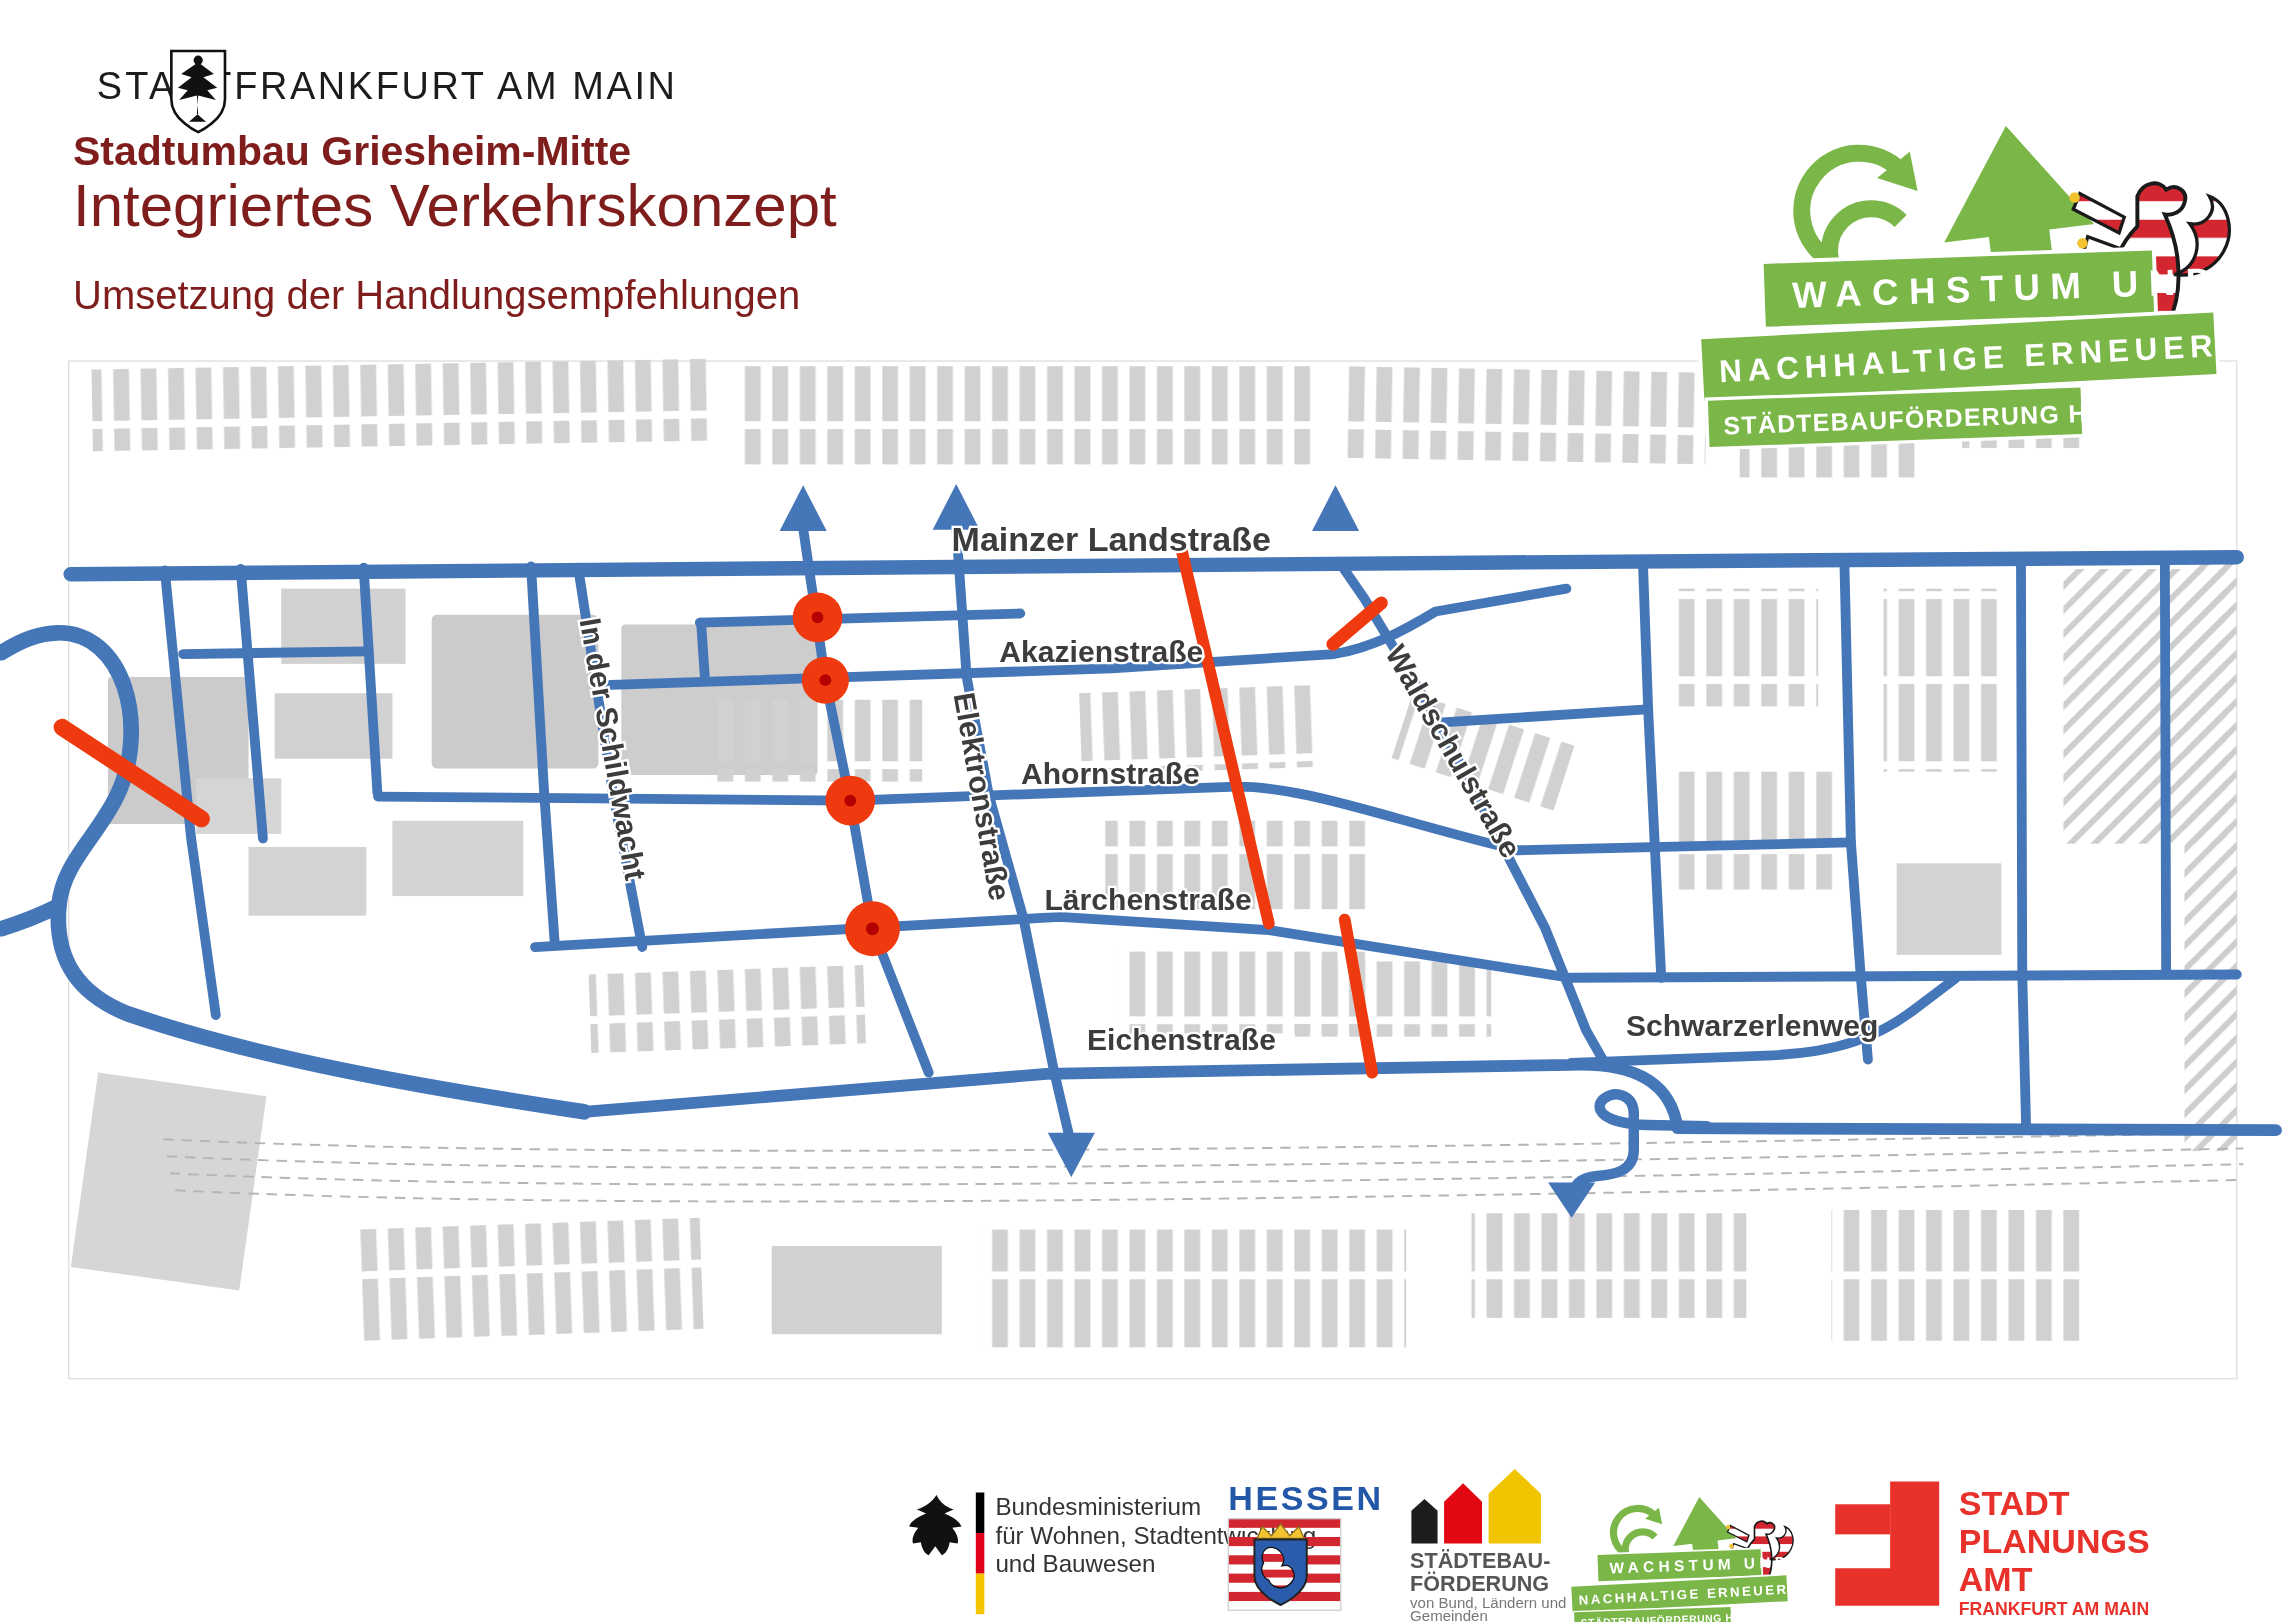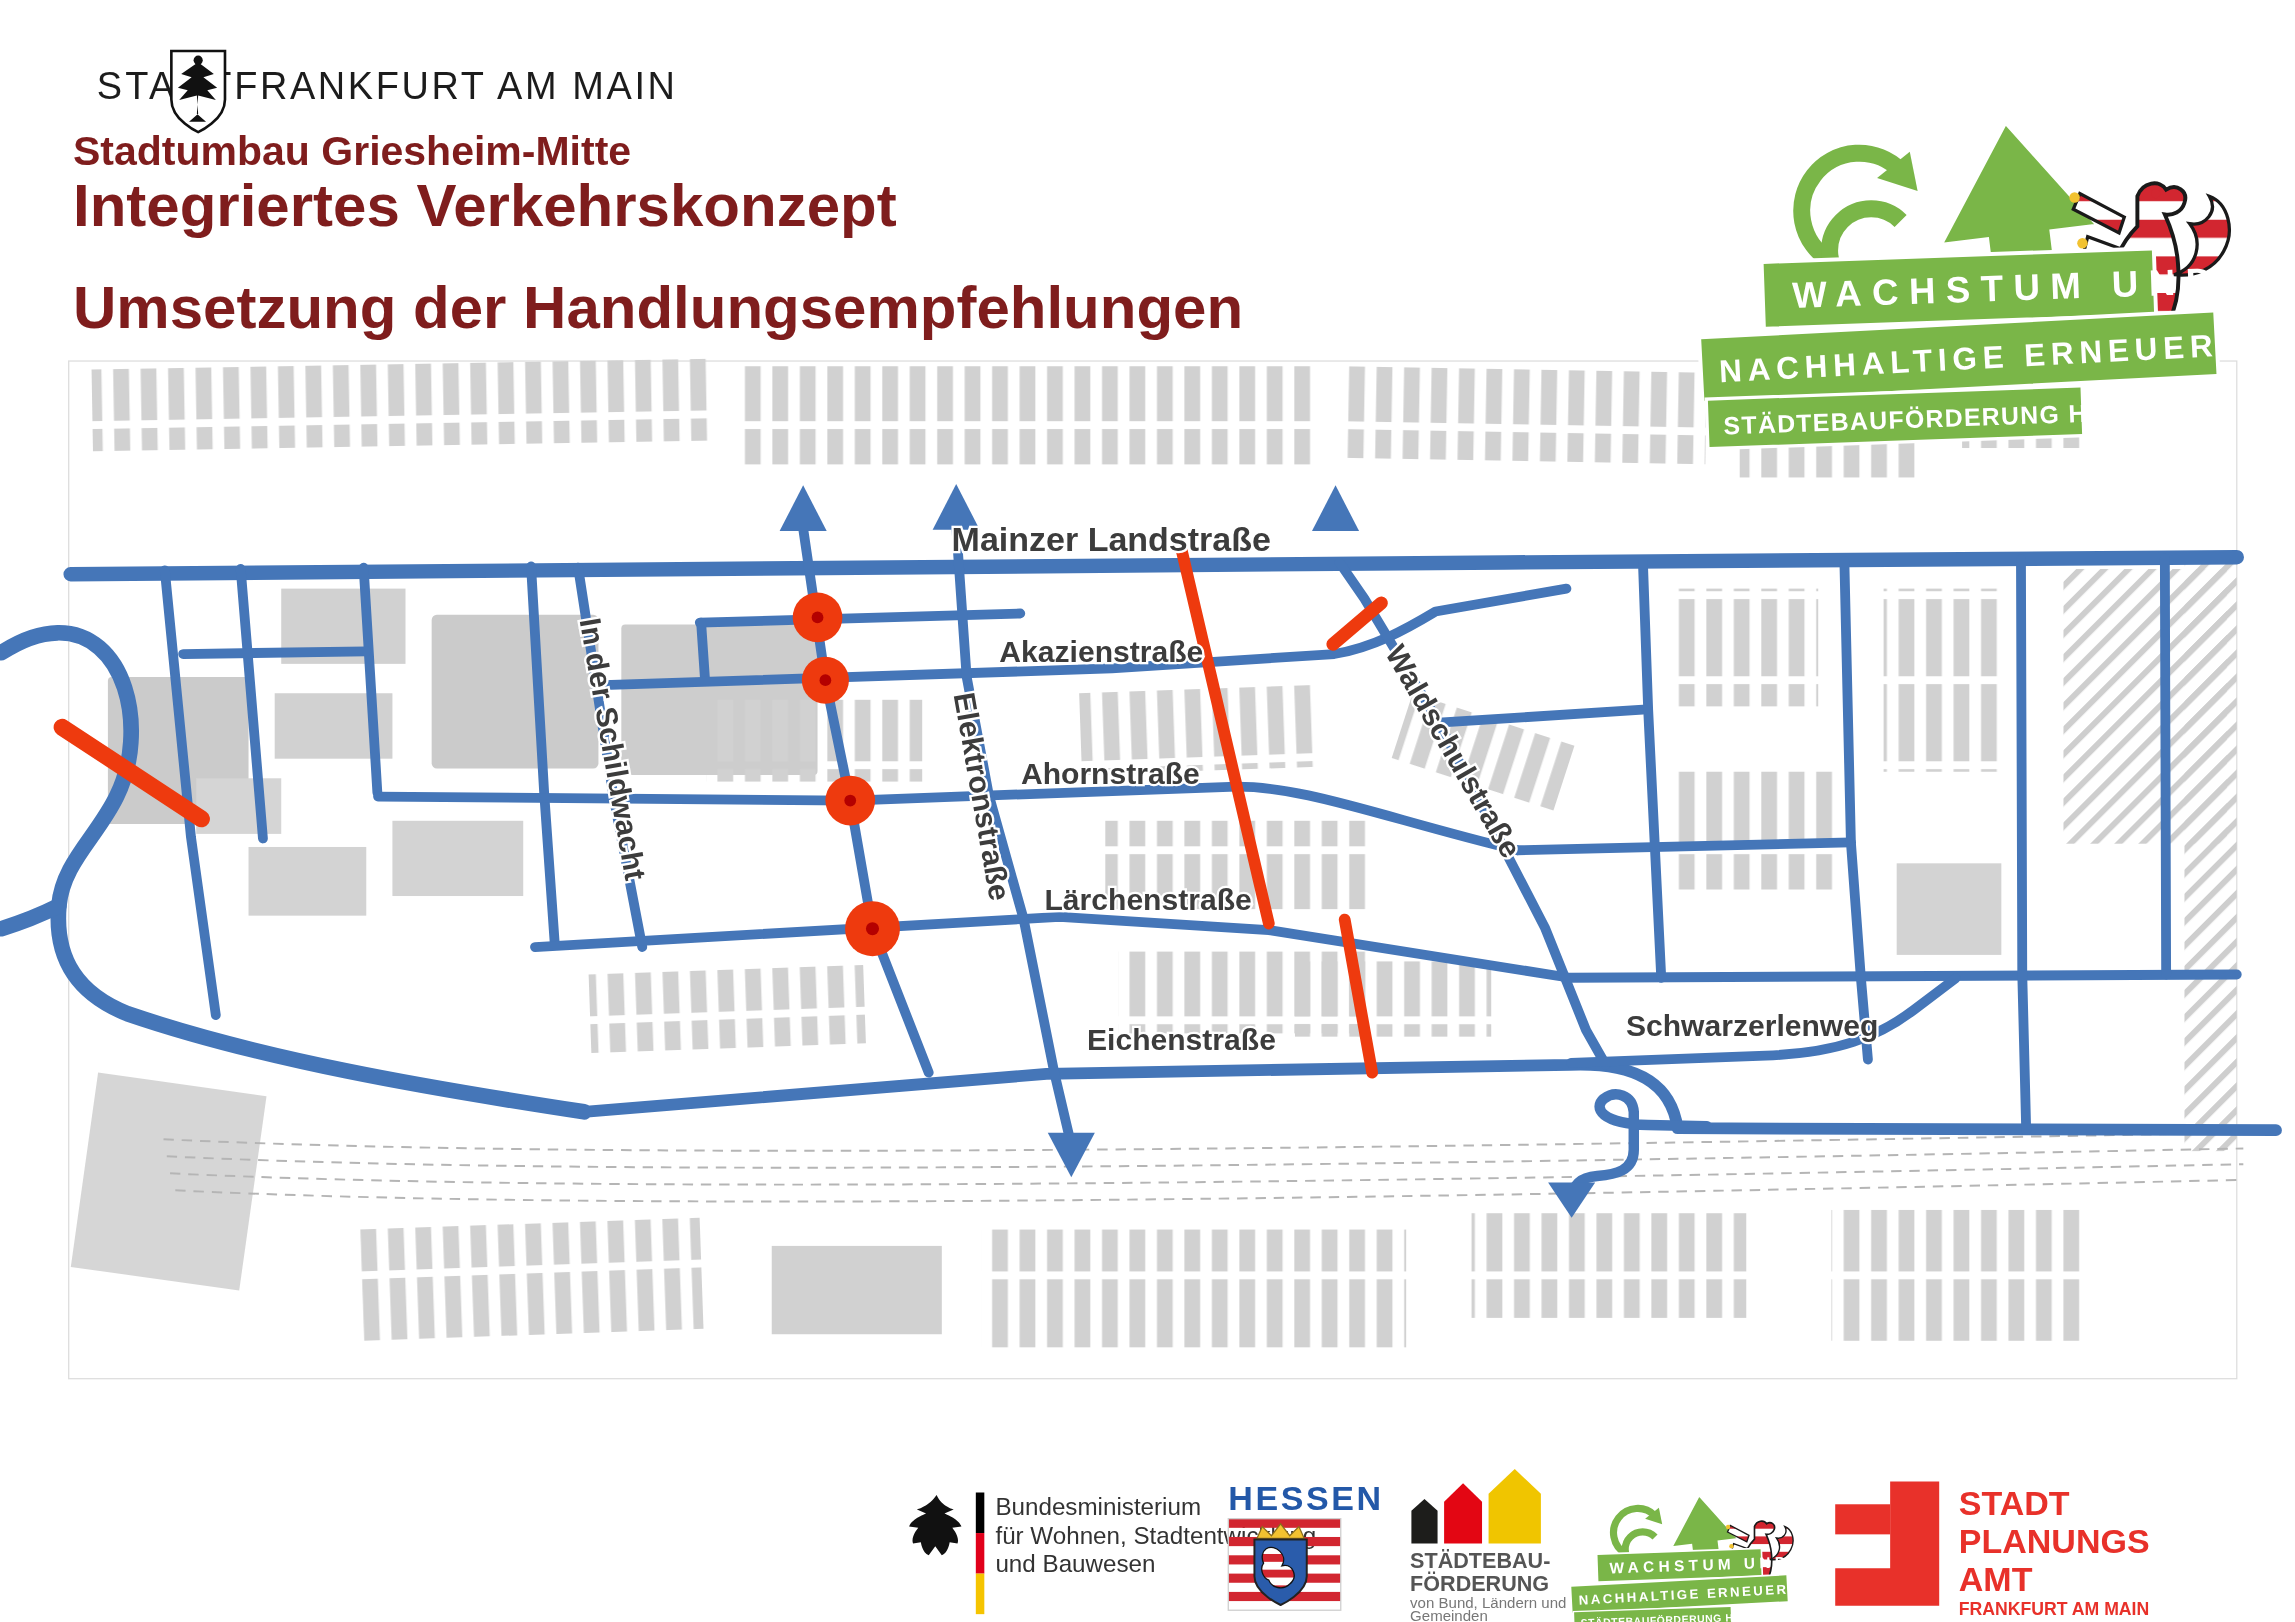--- a/index.html
+++ b/index.html
@@ -1,22 +1,22 @@
 <!DOCTYPE html>
 <html style="font-size:10.5px"><head>
 <meta charset="utf-8">
 <style>
   html,body{margin:0;padding:0;background:#ffffff;}
   body{width:2295px;height:1622px;position:relative;overflow:hidden;
        font-family:"Liberation Sans", sans-serif;}
   svg{position:absolute;left:0;top:0;}
   .hdr{position:absolute;left:73px;color:#7f1d1d;}
   .sub{top:128px;font-size:41px;font-weight:bold;letter-spacing:0px;}
-  .t1{top:171px;font-size:60px;font-weight:bold;}
-  .t2{top:273px;font-size:60px;font-weight:bold;text-align:right;}
+  .t1{top:171px;font-size:60px;font-weight:normal;}
+  .t2{top:273px;font-size:40px;font-weight:normal;text-align:right;}
   text{font-family:"Liberation Sans", sans-serif;}
   .street{fill:#3c3c3c;font-weight:bold;paint-order:stroke;stroke:#ffffff;stroke-width:7px;}
 </style>
 </head>
 <body>
 
 <div class="hdr sub">Stadtumbau Griesheim-Mitte</div>
 <div class="hdr t1">Integriertes Verkehrskonzept</div>
 <div class="hdr t2">Umsetzung der Handlungsempfehlungen</div>
 

